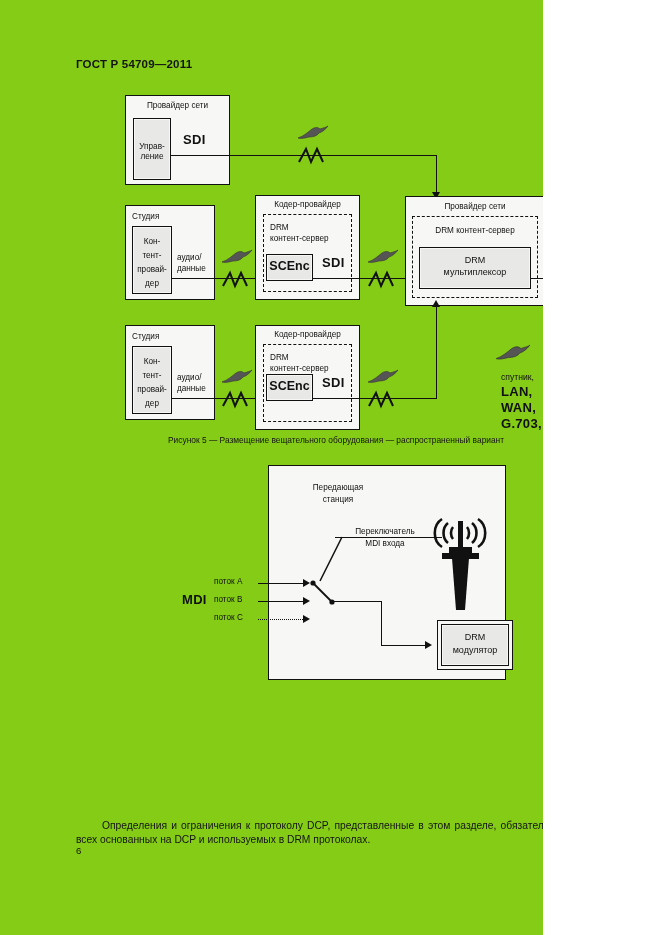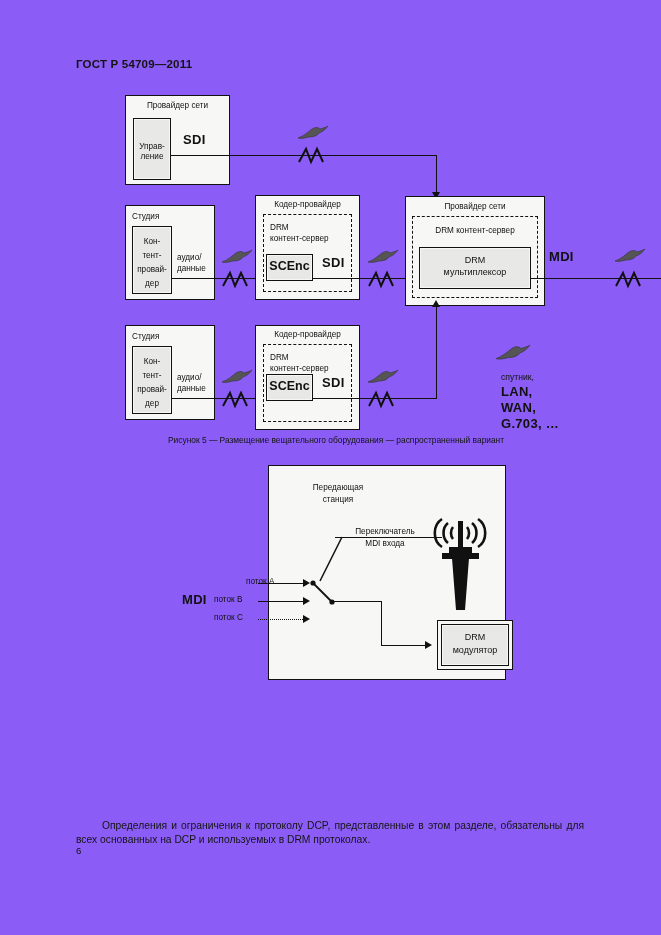--- a/index.html
+++ b/index.html
@@ -6,23 +6,23 @@
     margin: 0;
     padding: 0;
     background: #ffffff;
   }
   body {
     font-family: "Liberation Sans", sans-serif;
     color: #1a1a1a;
   }
   #page {
     position: relative;
-    width: 661px;
+    width: 543px;
     height: 935px;
-    background: #8b5cf6;
+    background: #84cc16;
     overflow: hidden;
   }
 
   
   #doc-header {
     position: absolute;
     left: 76px;
     top: 58px;
     font-size: 11.5px;
     font-weight: bold;
@@ -284,21 +284,21 @@
 
     <div class="lbl c" style="left:330px; top:527px; width:110px;">Переключатель</div>
     <div class="lbl c" style="left:330px; top:539px; width:110px;">MDI входа</div>
     <div class="hline thin" style="left:335px; top:537px; width:107px;"></div>
     <svg class="zig" style="left:318px; top:536px;" width="26" height="48" viewBox="0 0 26 48">
       <line x1="24" y1="1" x2="2" y2="45" stroke="#111" stroke-width="1.6"></line>
     </svg>
 
     <div class="lbl big" style="left:182px; top:593px;">MDI</div>
 
-    <div class="lbl" style="left:214px; top:577px;margin-left:32px;">поток A</div>
+    <div class="lbl" style="left:214px; top:577px;">поток A</div>
     <div class="hline" style="left:258px; top:583px; width:49px;"></div>
     <div class="arr-r" style="left:303px; top:579px;"></div>
 
     <div class="lbl" style="left:214px; top:595px;">поток B</div>
     <div class="hline" style="left:258px; top:601px; width:49px;"></div>
     <div class="arr-r" style="left:303px; top:597px;"></div>
 
     <div class="lbl" style="left:214px; top:613px;">поток C</div>
     <div class="hline dotline" style="left:258px; top:619px; width:49px;"></div>
     <div class="arr-r" style="left:303px; top:615px;"></div>

